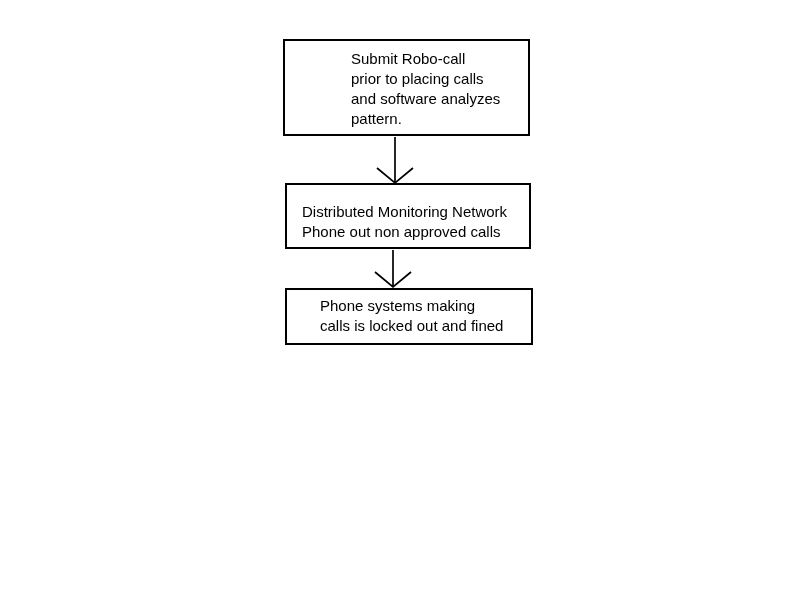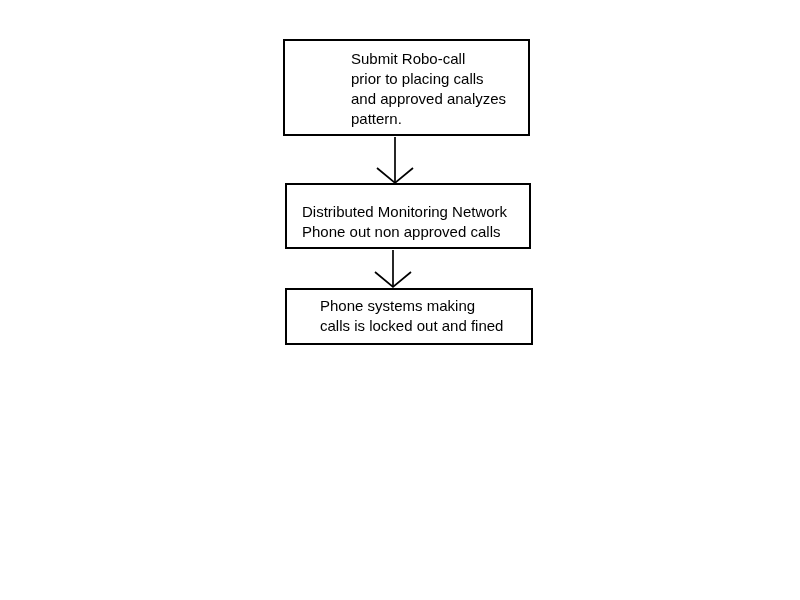--- a/index.html
+++ b/index.html
@@ -58,21 +58,21 @@
     </g>
     <g stroke="#000000" stroke-width="1.7" fill="none">
       <line x1="393" y1="250" x2="393" y2="286"></line>
       <polyline points="375,272 393,287 411,272"></polyline>
     </g>
   </svg>
 
   <div class="node node-1">
     <div class="node-text">Submit Robo-call
 prior to placing calls
-and approved analyzes
+and software analyzes
 pattern.</div>
   </div>
 
   <div class="node node-2">
     <div class="node-text">Distributed Monitoring Network
 Phone out non approved calls</div>
   </div>
 
   <div class="node node-3">
     <div class="node-text">Phone systems making

